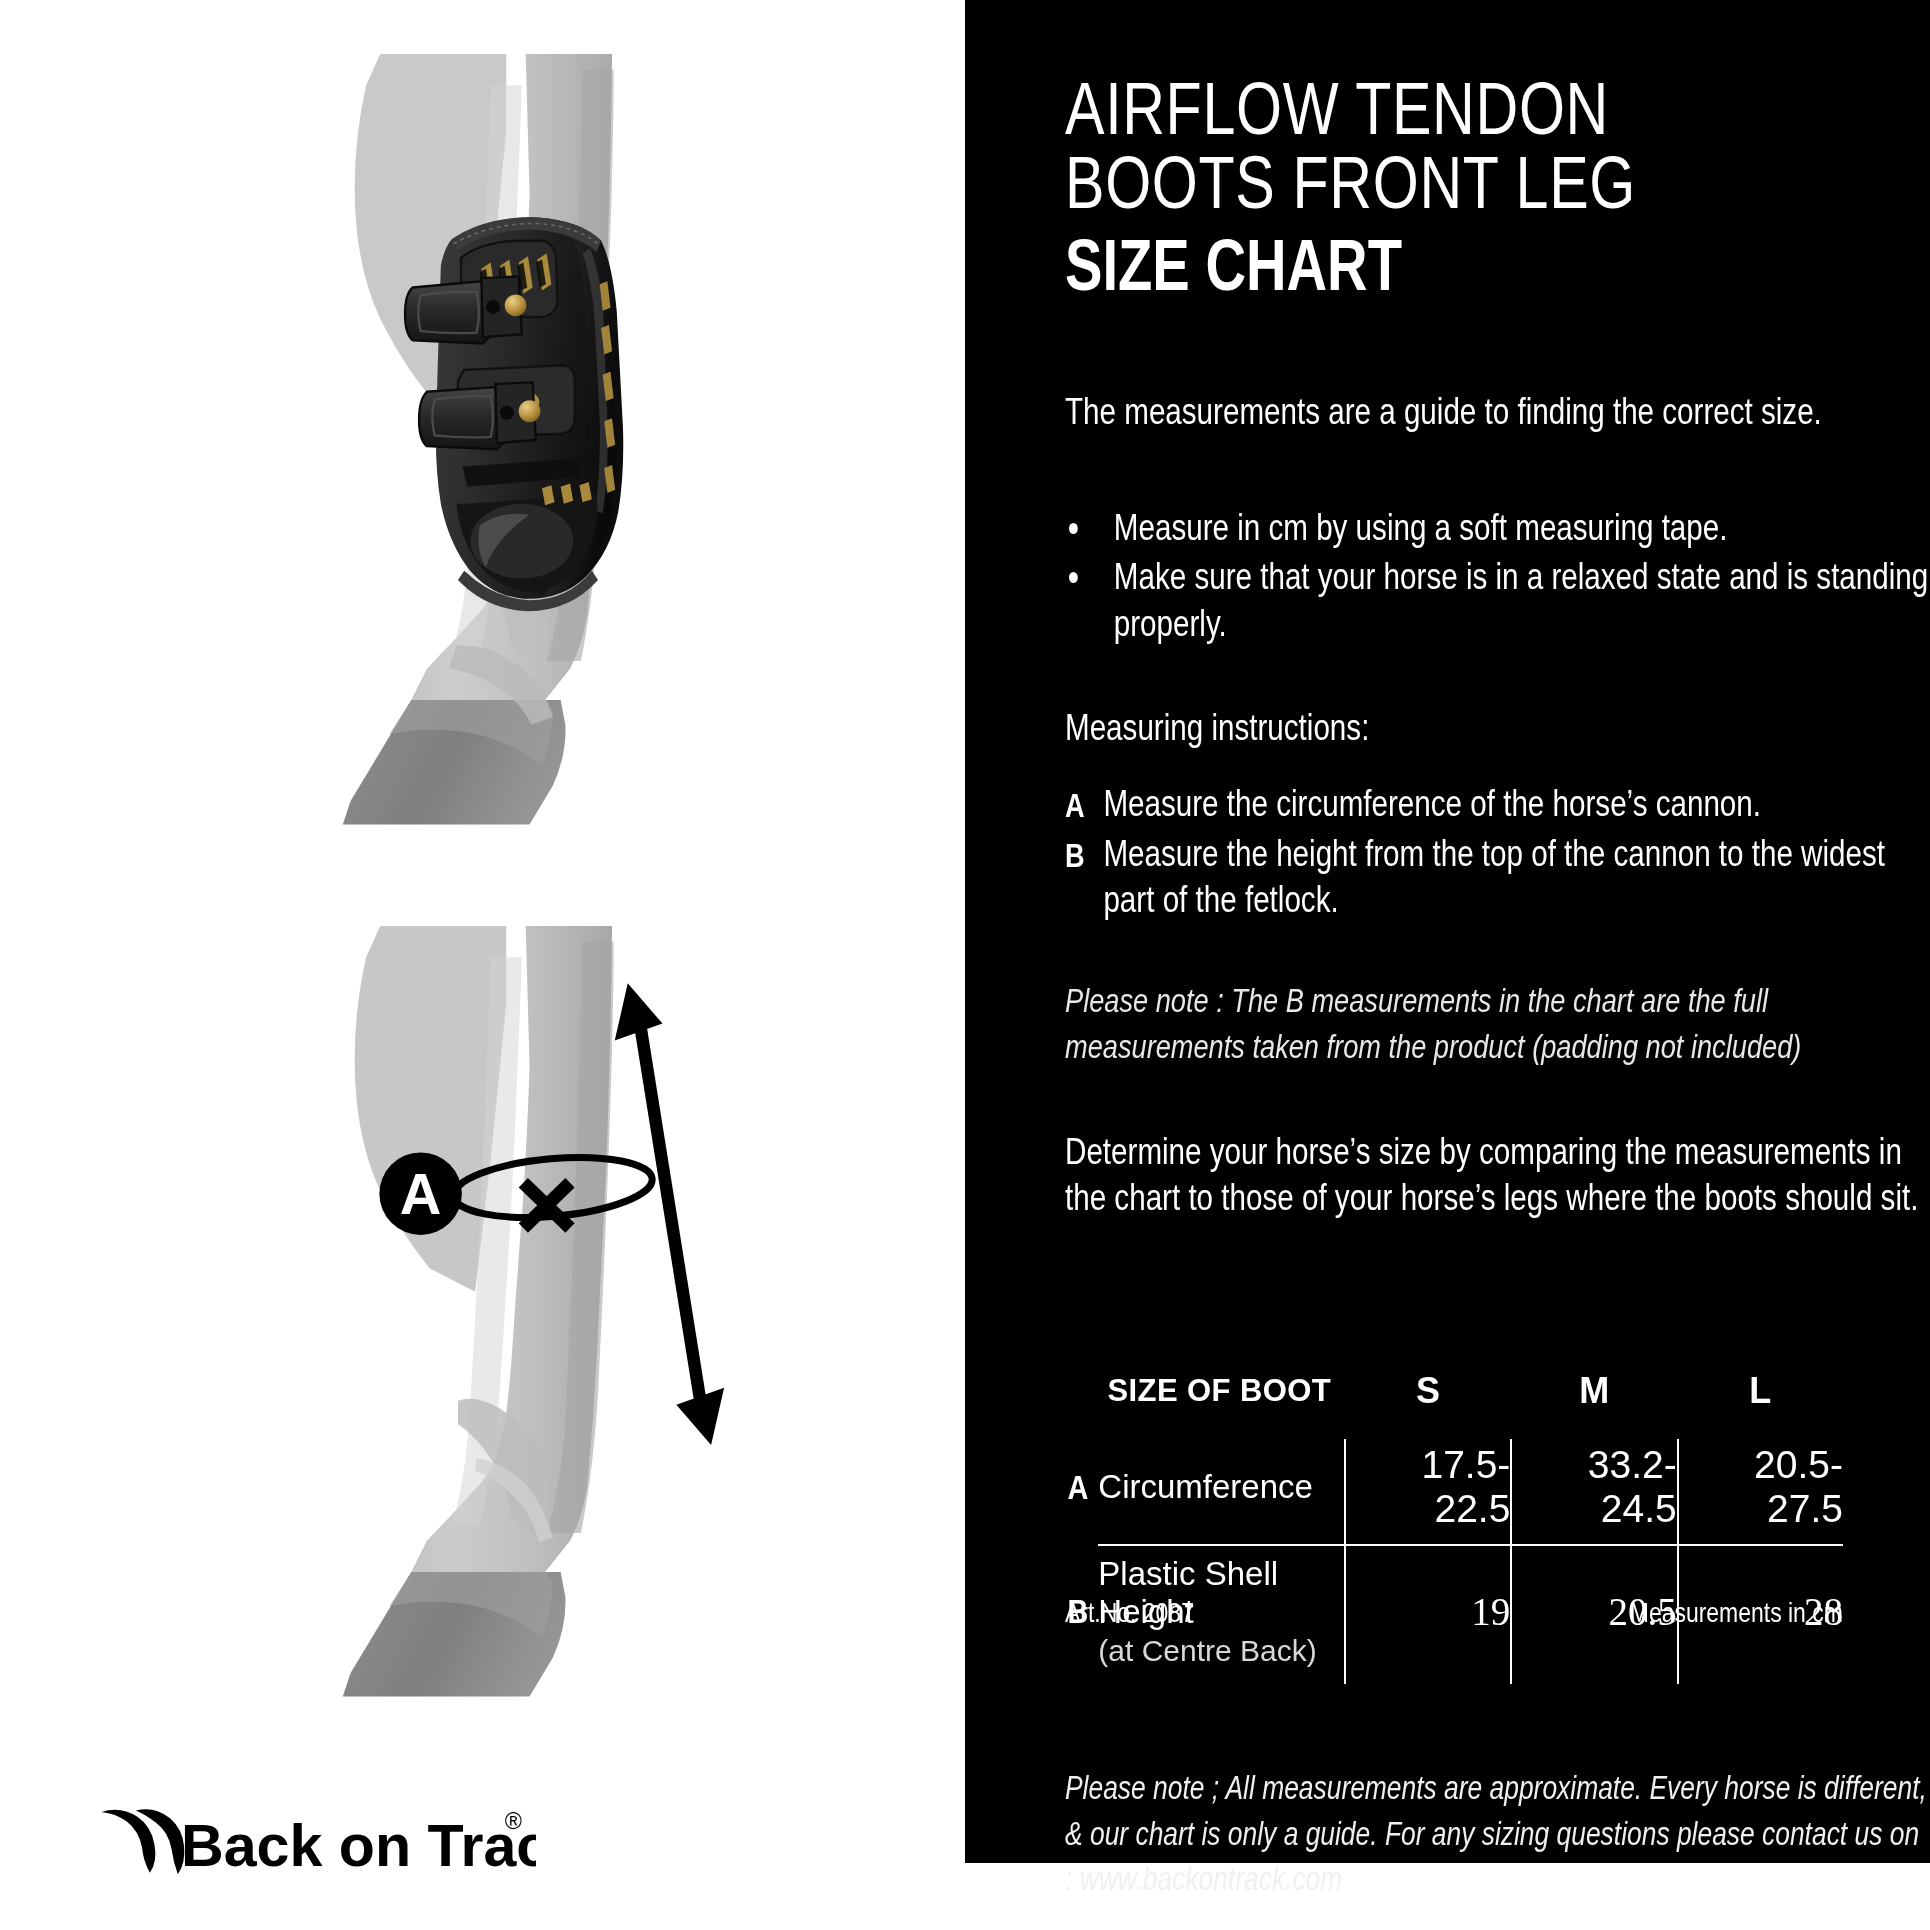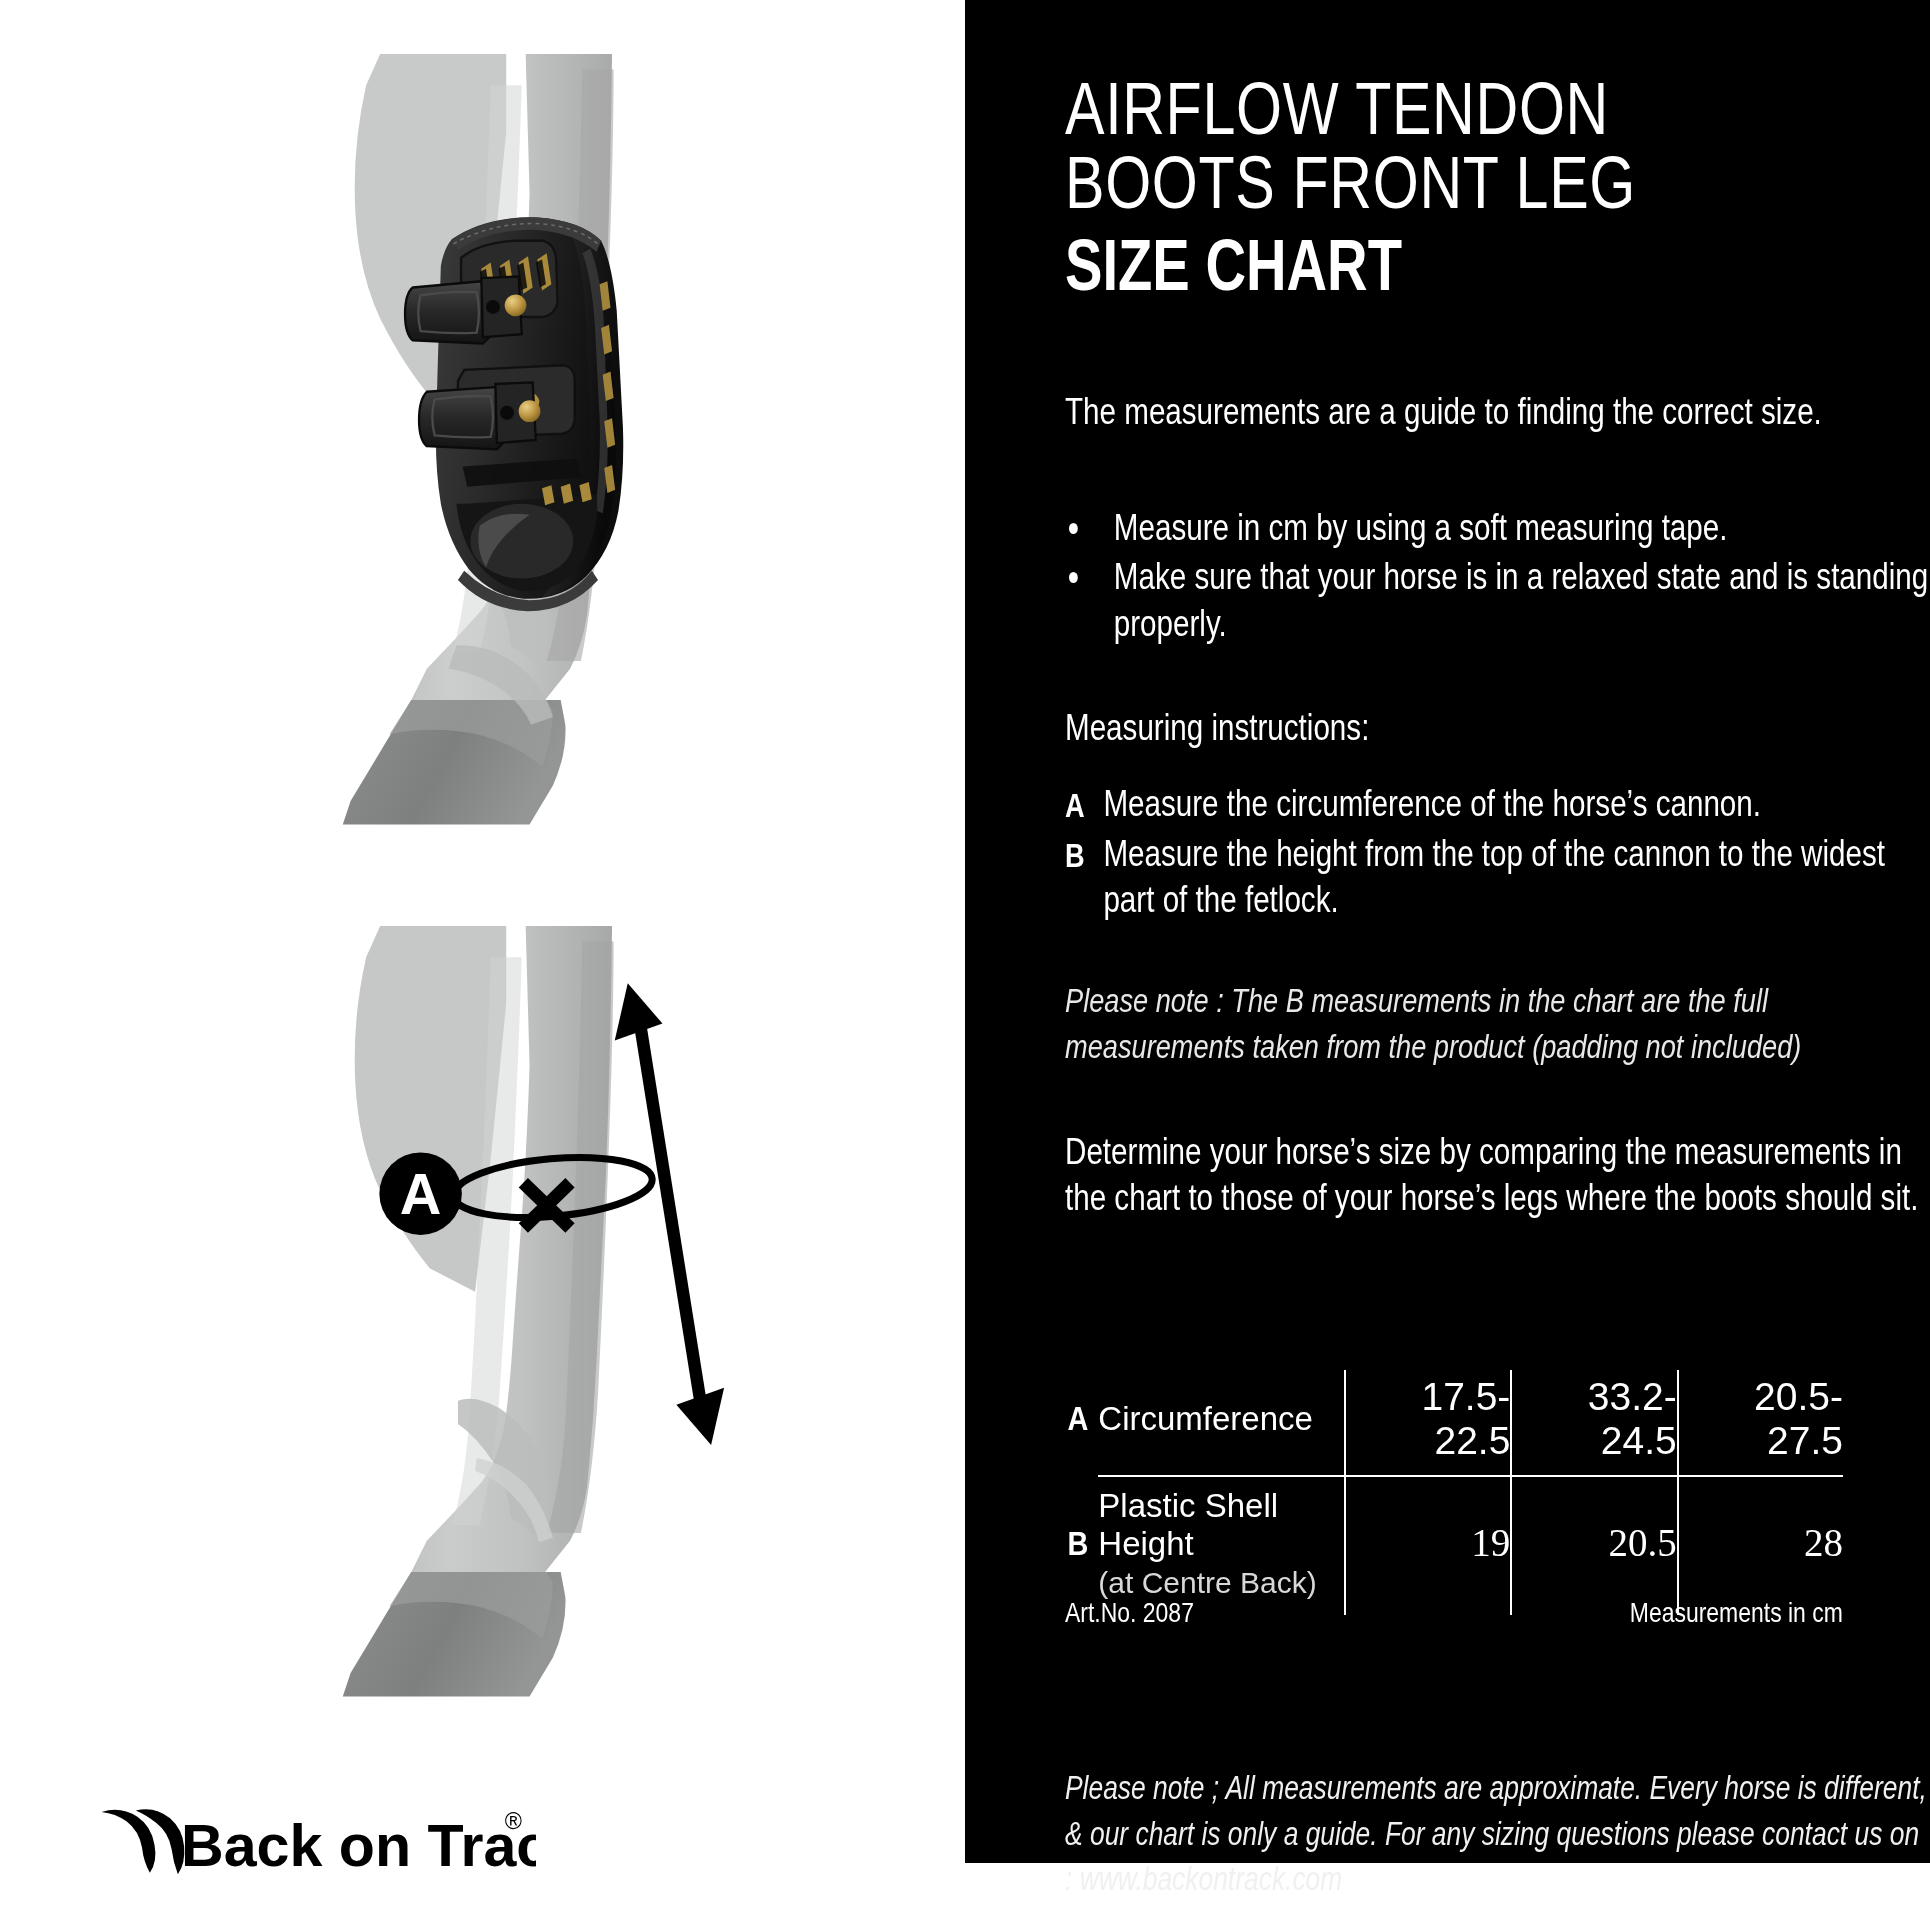--- a/index.html
+++ b/index.html
@@ -588,20 +588,27 @@
       </div>
     </div>
 
     <div id="note-italic">Please note : The B measurements in the chart are the full measurements taken from the product (padding not included)</div>
 
     <div class="body-txt" id="determine-para">Determine your horse’s size by comparing the measurements in the chart to those of your horse’s legs where the boots should sit.</div>
 
     <div id="size-table-wrap">
       <table id="size-table">
         <tbody>
+            <tr class="hdr-row">
+          <th class="col-ab"></th>
+          <th class="col-label">SIZE OF BOOT</th>
+          <th class="col-val">S</th>
+          <th class="col-val">M</th>
+          <th class="col-val">L</th>
+        </tr>
 
         <tr class="row-a">
           <td class="col-ab">A</td>
           <td class="col-label">Circumference</td>
           <td class="col-val vline">17.5-22.5</td>
           <td class="col-val vline">33.2-24.5</td>
           <td class="col-val vline">20.5-27.5</td>
         </tr>
 
         <tr class="row-sep">

